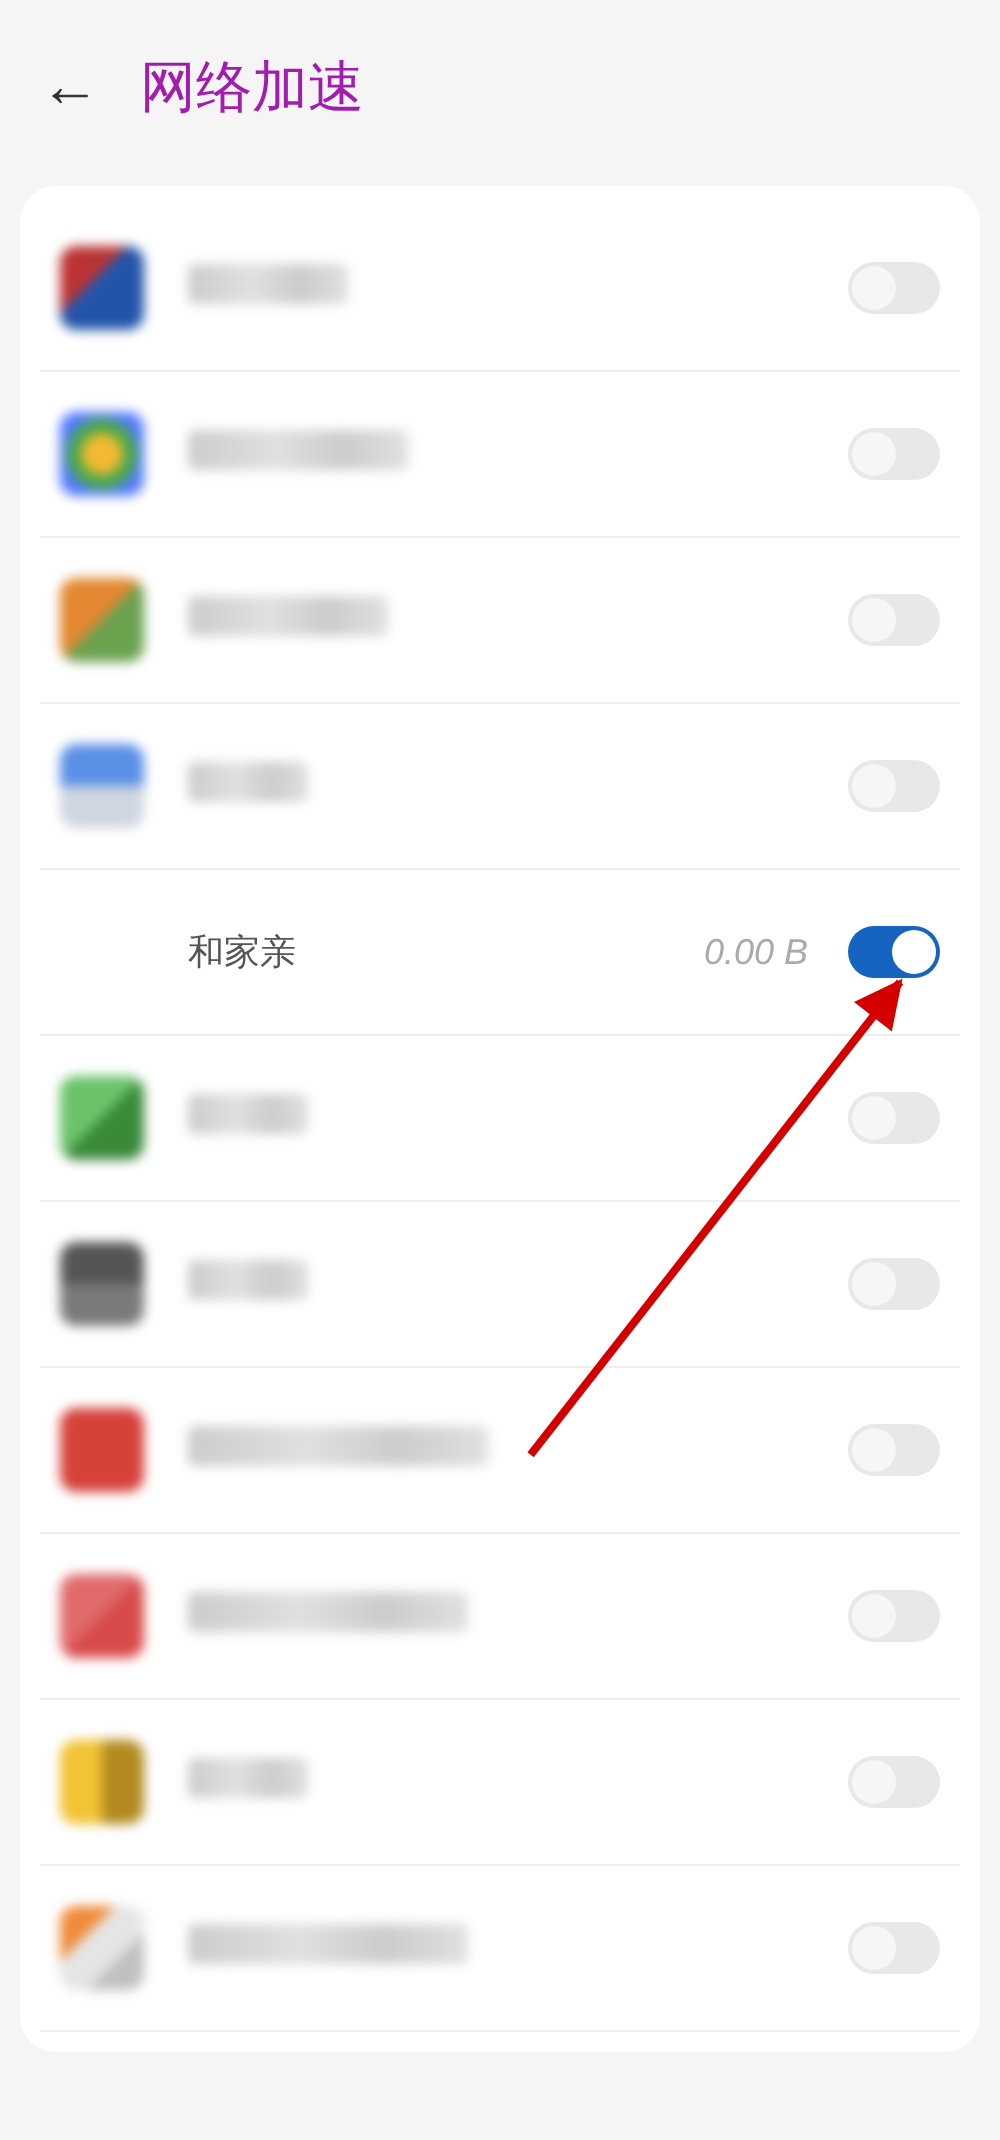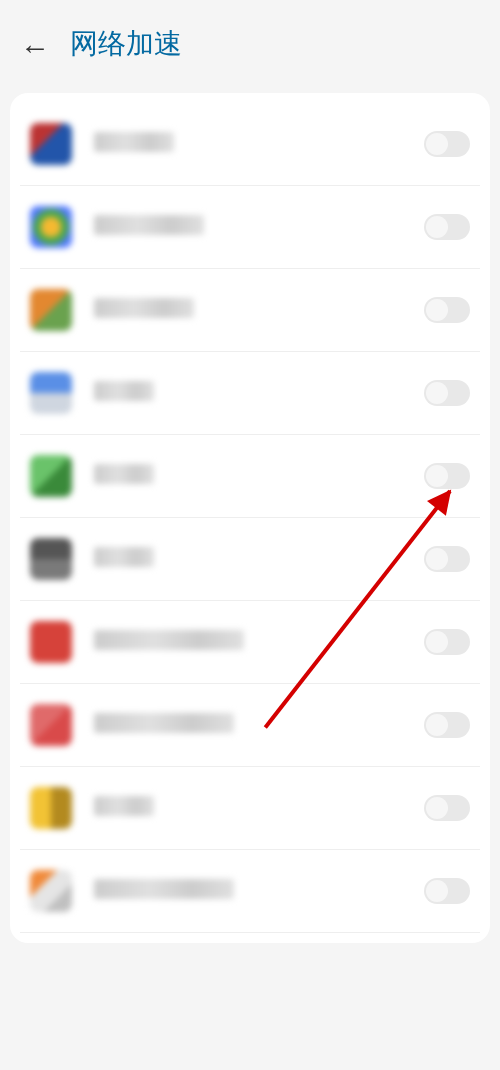--- a/index.html
+++ b/index.html
@@ -16,21 +16,21 @@
       padding: 25px 20px 20px 20px;
       gap: 20px;
     }
     .back-arrow {
       font-size: 30px;
       color: #333;
       cursor: pointer;
     }
     .title {
       font-size: 28px;
-      color: #0369a1;
+      color: #a21caf;
       font-family: "STKaiti", "KaiTi", serif;
     }
     .card {
       background: #fff;
       margin: 10px 10px 0 10px;
       border-radius: 18px;
       padding: 10px 10px;
       position: relative;
     }
     .row {
@@ -157,20 +157,26 @@
     <div class="app-label"><span class="blurred-text w100"></span></div>
     <div class="toggle off"></div>
   </div>
 
   <div class="row">
     <div class="app-icon blurred icon4"></div>
     <div class="app-label"><span class="blurred-text w60"></span></div>
     <div class="toggle off"></div>
   </div>
 
+  <div class="row highlight-row">
+    <div class="app-icon icon5"></div>
+    <div class="app-label clear-label">和家亲</div>
+    <div class="data-value">0.00 B</div>
+    <div class="toggle on"></div>
+  </div>
 
   <div class="row">
     <div class="app-icon blurred icon6"></div>
     <div class="app-label"><span class="blurred-text w60"></span></div>
     <div class="toggle off"></div>
   </div>
 
   <div class="row">
     <div class="app-icon blurred icon7"></div>
     <div class="app-label"><span class="blurred-text w60"></span></div>

